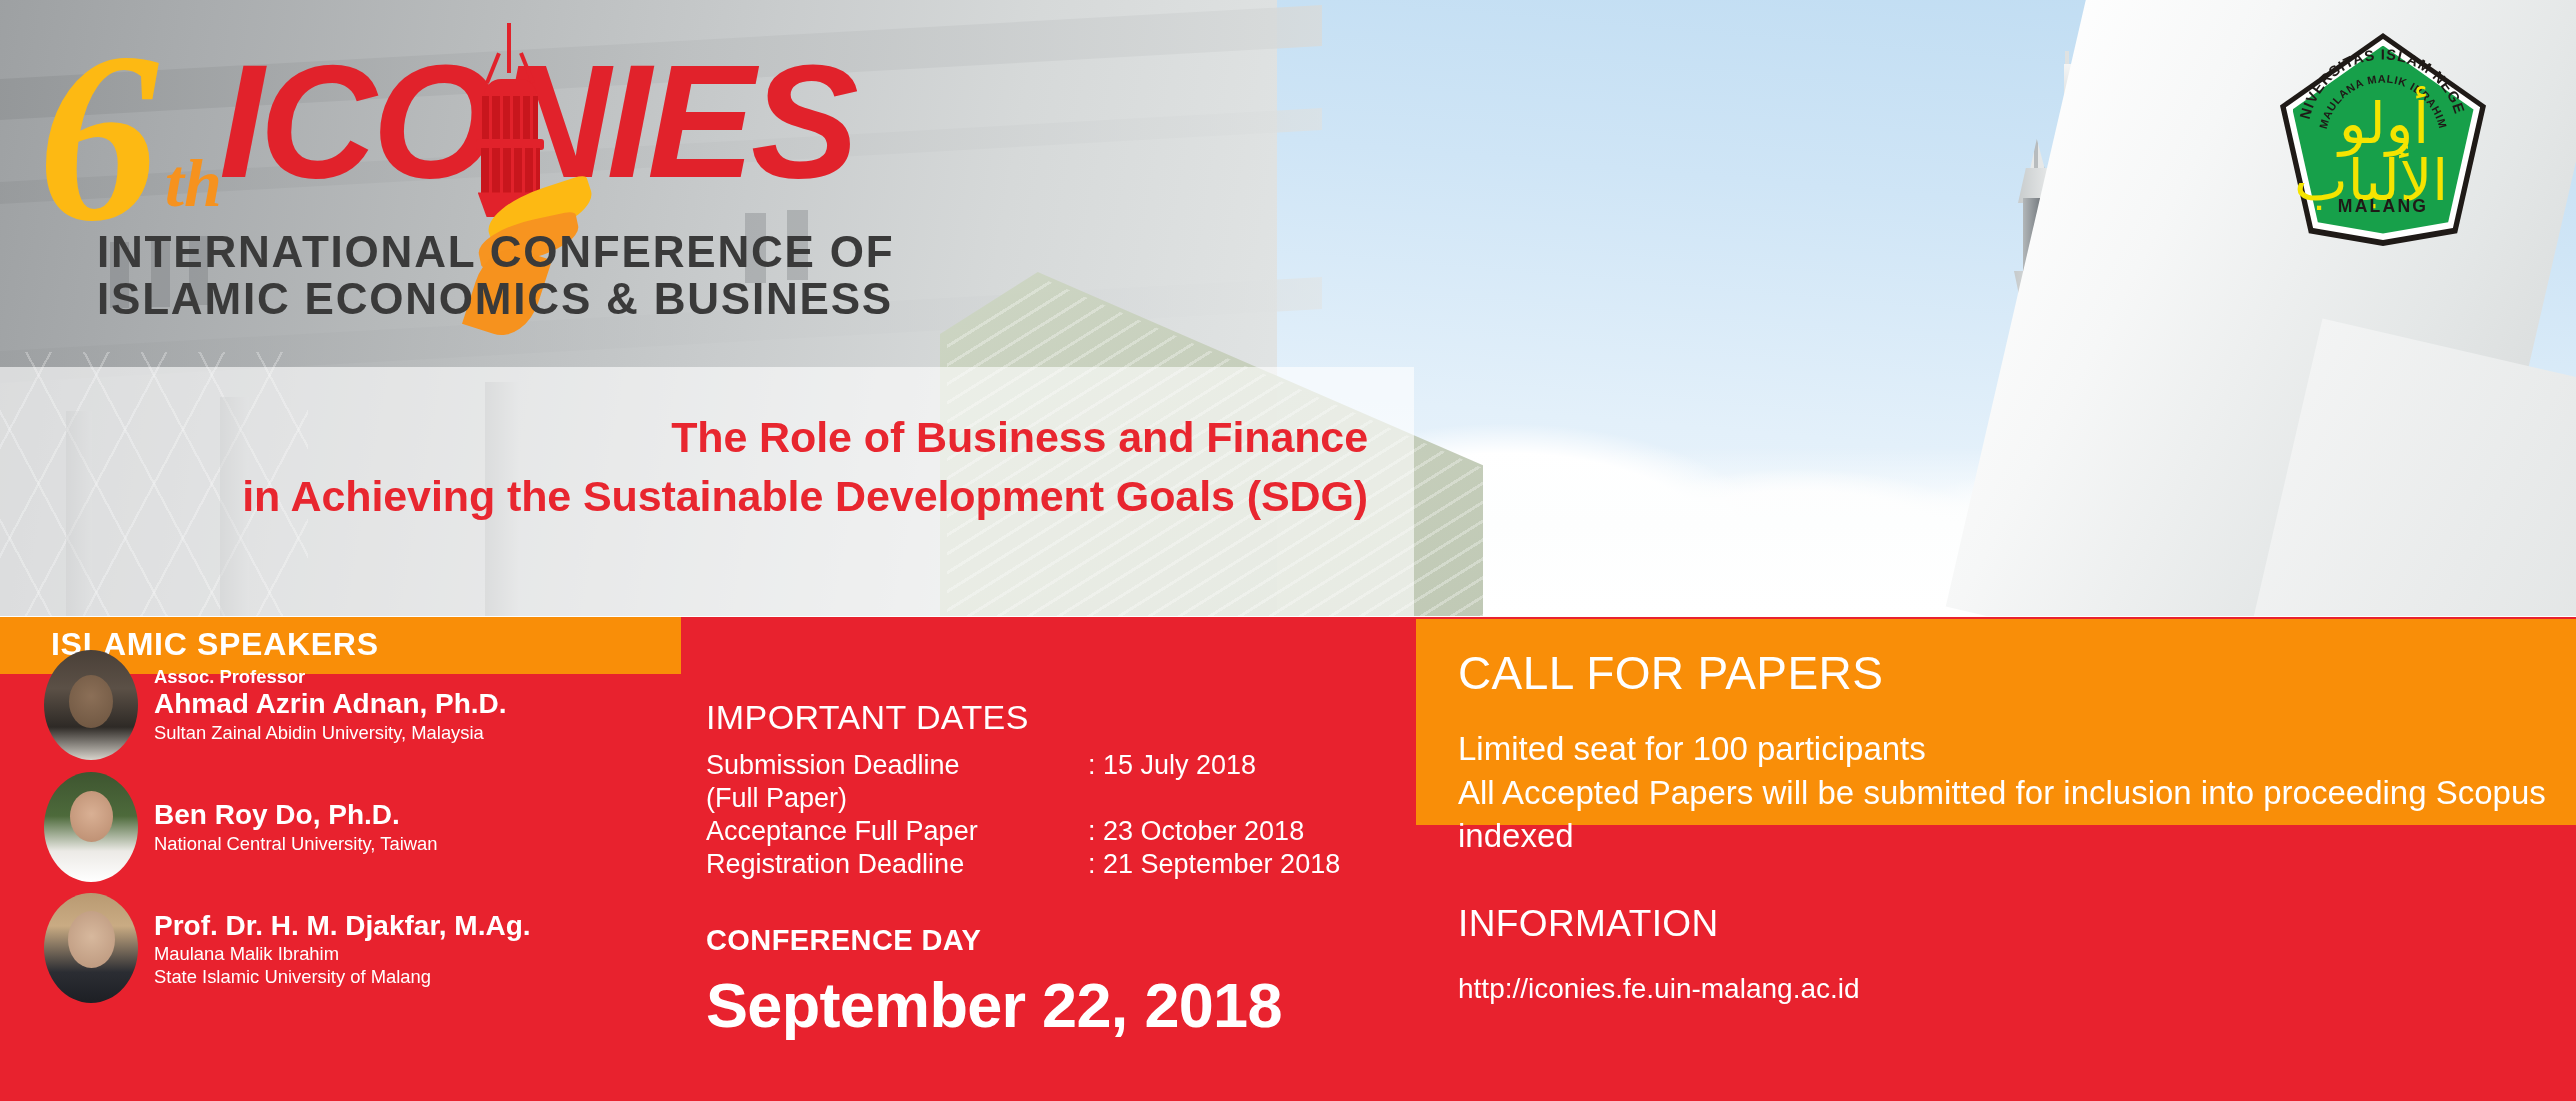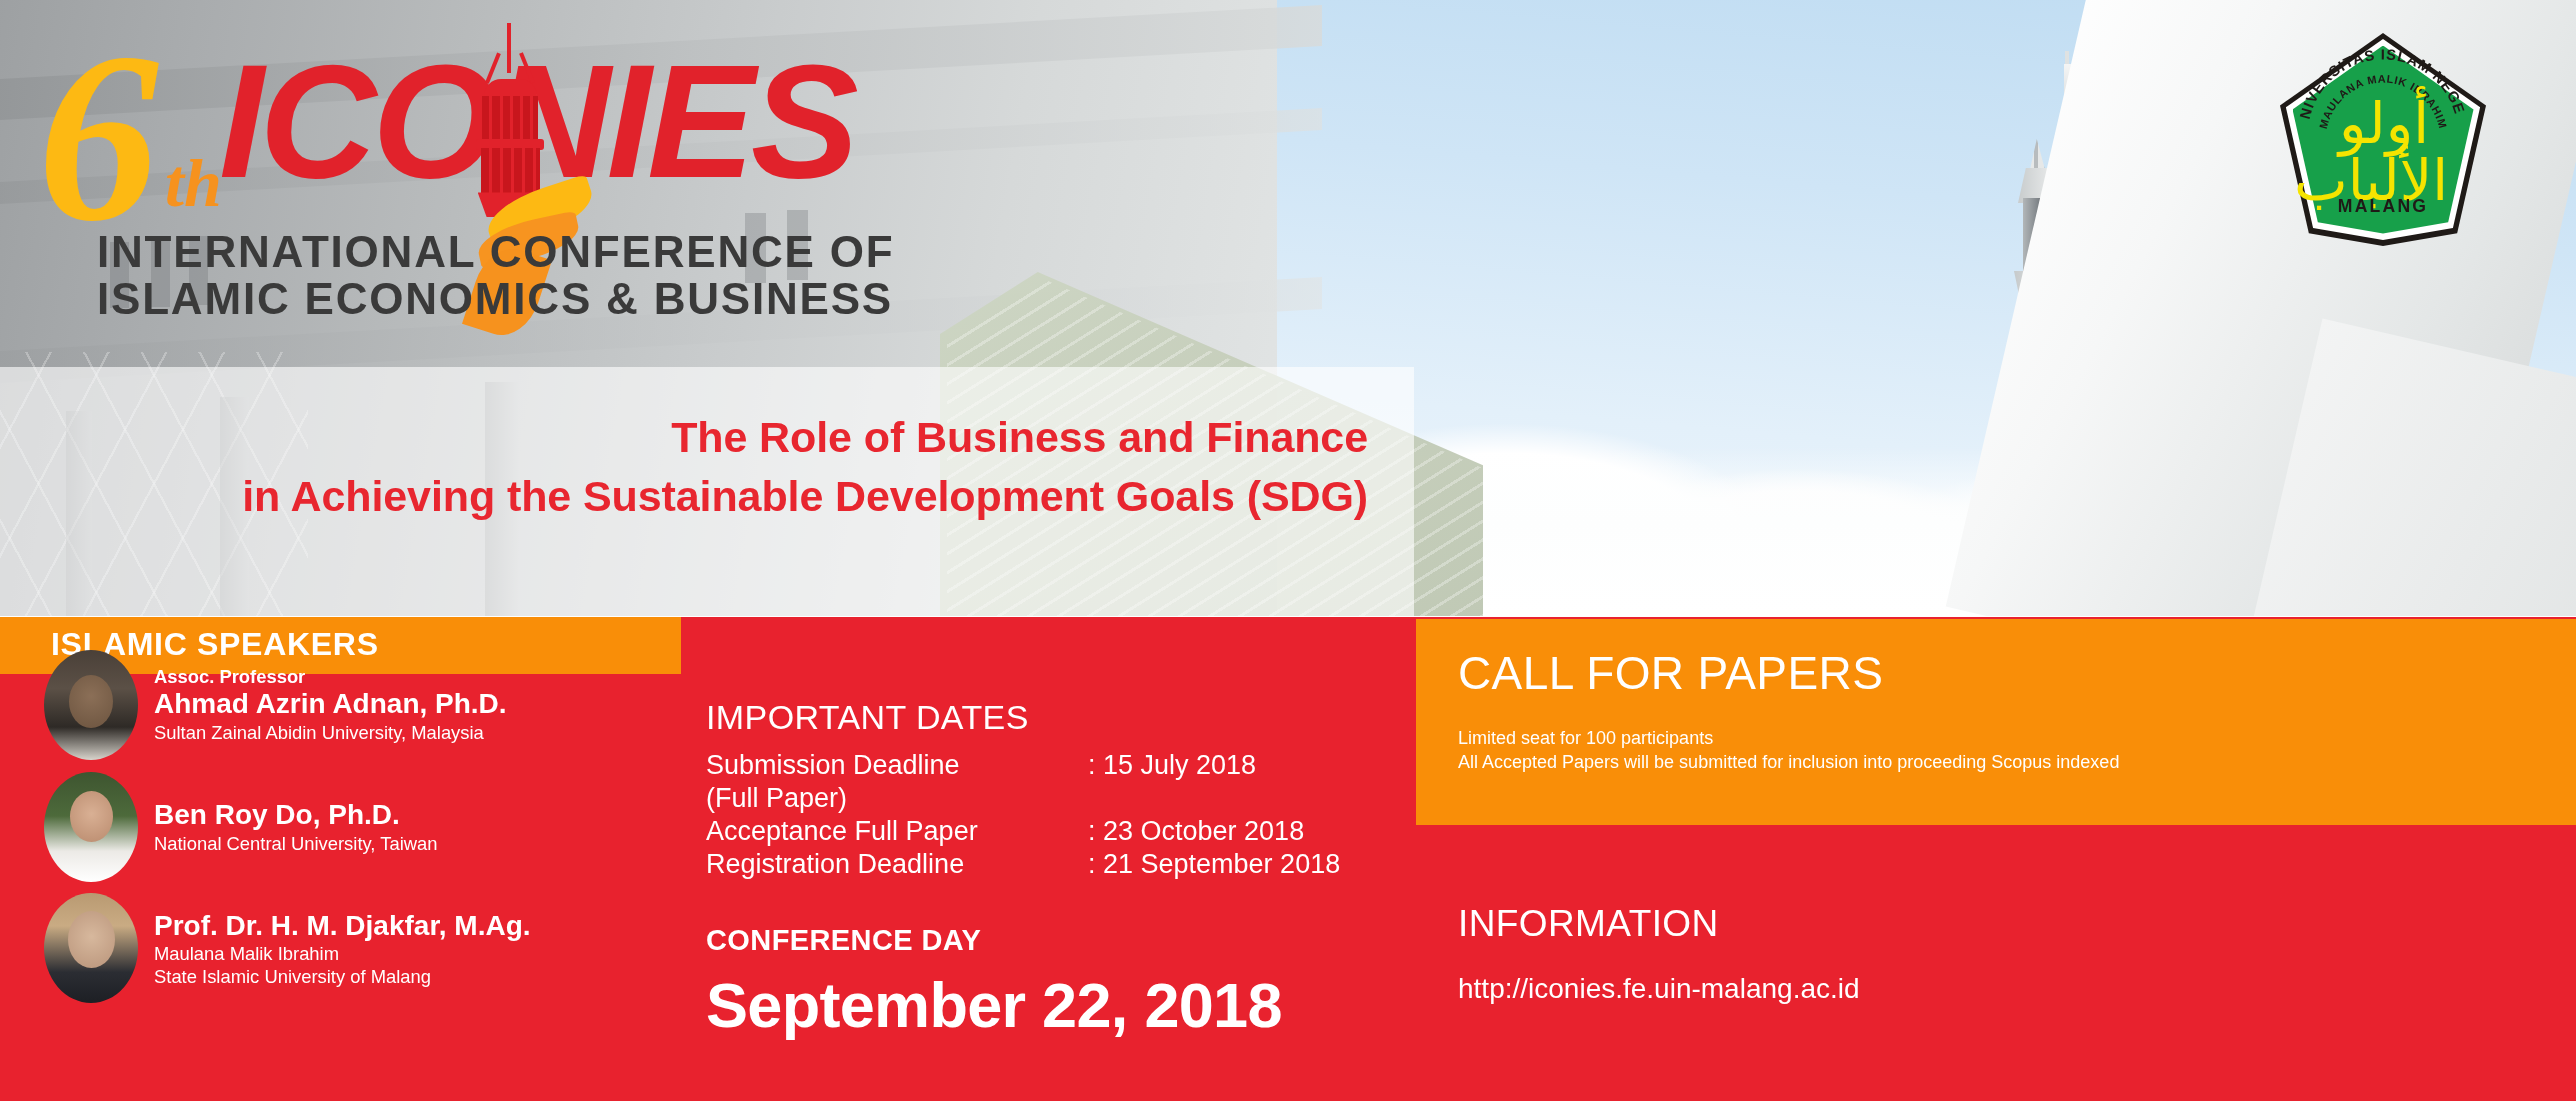--- a/index.html
+++ b/index.html
@@ -204,21 +204,21 @@
   .dates-h { position:absolute; left:706px; top:698px; color:#fff; font-size:34px; font-weight:400; letter-spacing:0.4px; }
   .dates { position:absolute; left:706px; top:749px; width:661px; color:#fff; font-size:27px; line-height:1.22; }
   .dates .row { display:flex; }
   .dates .lbl { width:382px; }
   .dates .val { }
   .confday-h { position:absolute; left:706px; top:924px; color:#fff; font-size:29px; font-weight:700; letter-spacing:0.4px; }
   .confday { position:absolute; left:706px; top:969px; color:#fff; font-size:63px; font-weight:700; letter-spacing:-0.7px; }
 
   
   .cfp-h { position:absolute; left:1458px; top:646px; color:#fff; font-size:46px; font-weight:400; letter-spacing:0.4px; }
-  .cfp-b { position:absolute; left:1458px; top:727px; color:#fff; font-size:18px; line-height:1.32; font-weight:400; }
+  .cfp-b { position:absolute; left:1458px; top:727px; color:#fff; font-size:33px; line-height:1.32; font-weight:400; }
   .info-h { position:absolute; left:1458px; top:903px; color:#fff; font-size:37px; font-weight:400; letter-spacing:0.4px; }
   .info-b { position:absolute; left:1458px; top:973px; color:#fff; font-size:28px; font-weight:400; }
 </style>
 </head>
 <body>
 
 <div id="banner">
 
   <div class="bg">
     <div class="sky"></div>

